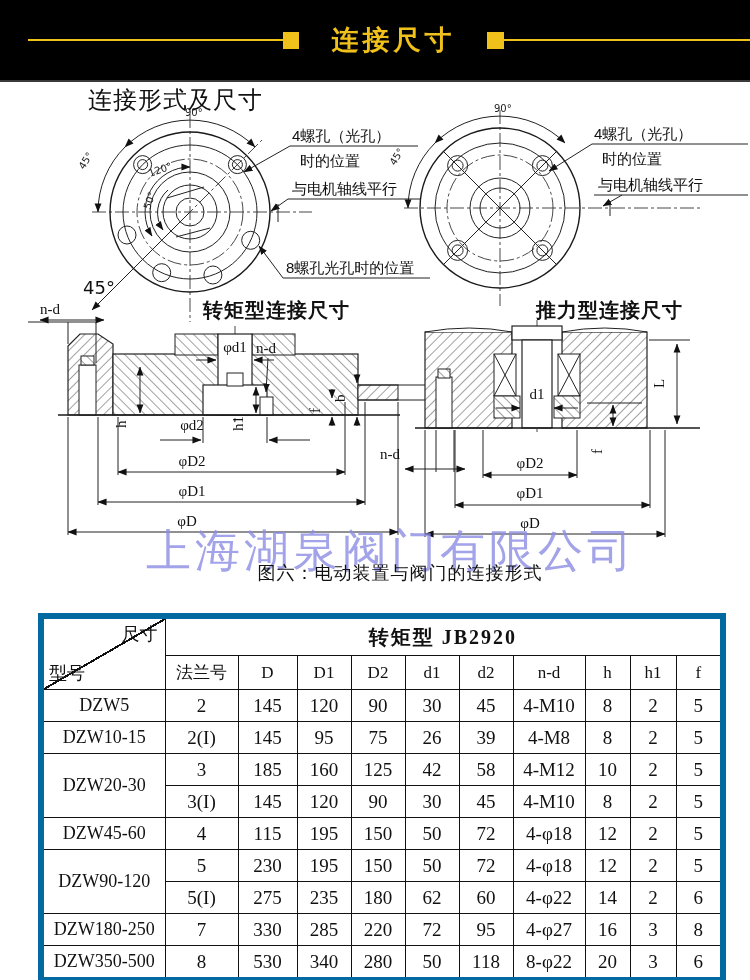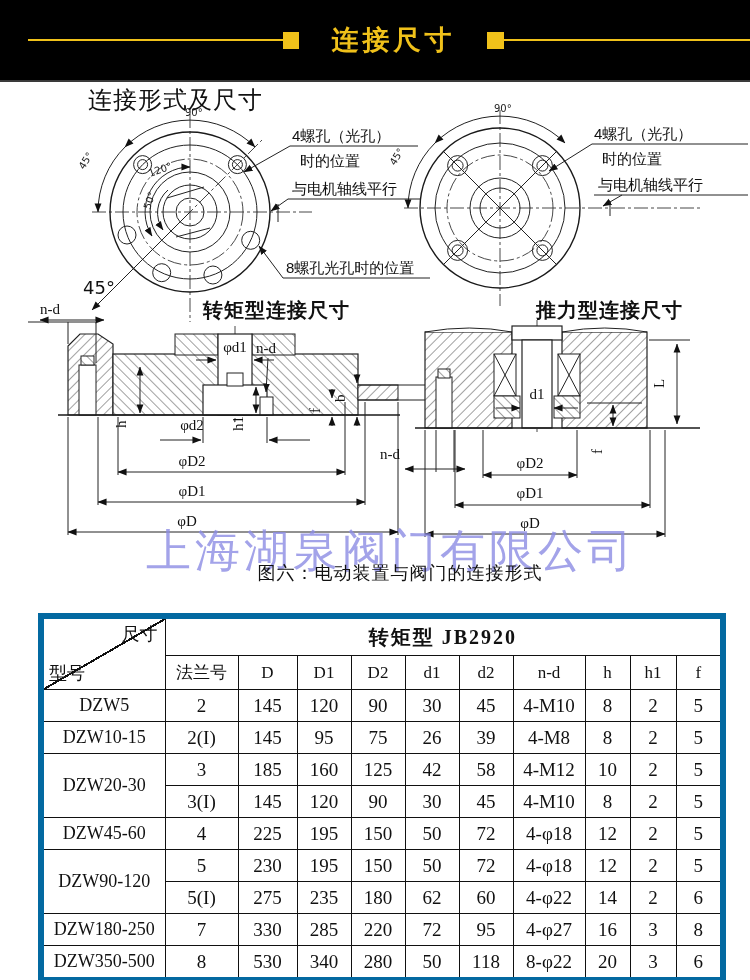--- a/index.html
+++ b/index.html
@@ -373,21 +373,21 @@
           <td>30</td>
           <td>45</td>
           <td>4-M10</td>
           <td>8</td>
           <td>2</td>
           <td>5</td>
         </tr>
         <tr>
           <td class="model" rowspan="1">DZW45-60</td>
           <td>4</td>
-          <td>225</td>
+          <td>115</td>
           <td>195</td>
           <td>150</td>
           <td>50</td>
           <td>72</td>
           <td>4-φ18</td>
           <td>12</td>
           <td>2</td>
           <td>5</td>
         </tr>
         <tr>

